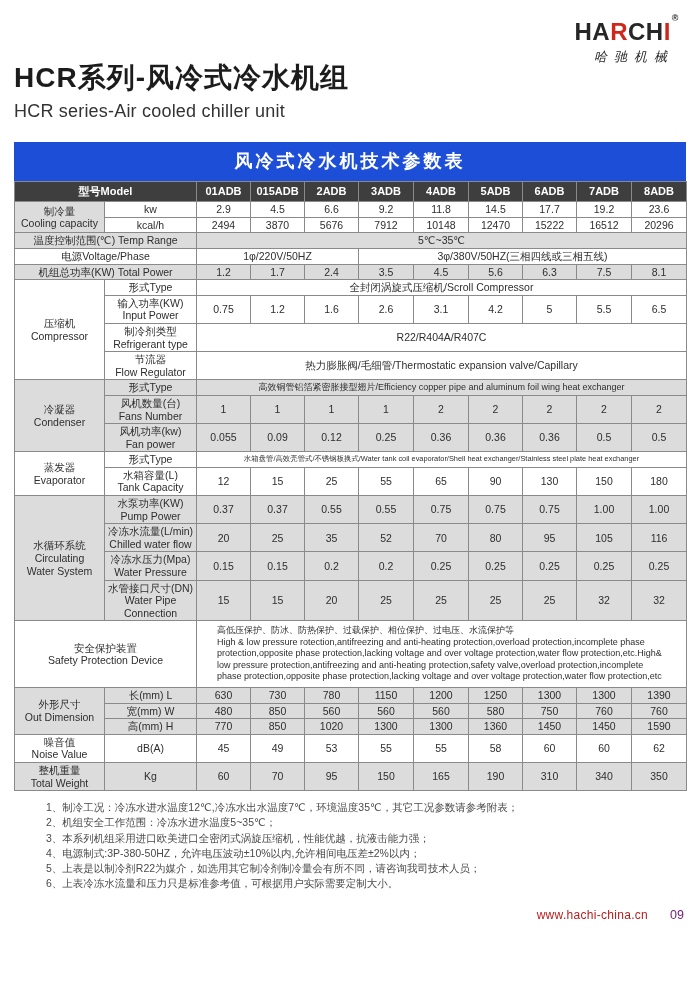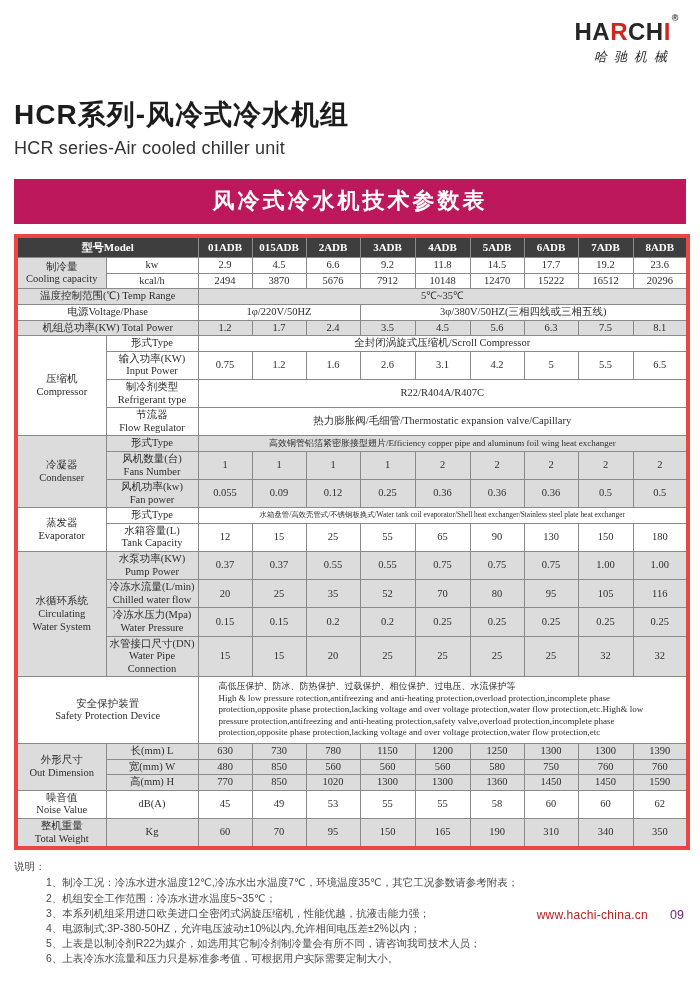--- a/index.html
+++ b/index.html
@@ -10,30 +10,30 @@
 
   
   .logo { position:absolute; top:18px; right:22px; text-align:right; }
   .wordmark { font-size:24px; font-weight:bold; letter-spacing:0.5px; color:#262626;
     font-family:"Liberation Sans",sans-serif; position:relative; display:inline-block; }
   .wordmark .red { color:#cf271c; }
   .wordmark sup { font-size:9px; position:relative; top:-10px; left:1px; color:#262626; }
   .tagline { font-size:13px; font-style:italic; letter-spacing:7px; color:#2b2b2b; margin-top:2px; padding-right:4px; }
 
   
-  .title-cn { padding-top:96px; font-size:28px; font-weight:bold; color:#1c1c1c; letter-spacing:1px; }
+  .title-cn { padding-top:59px; font-size:28px; font-weight:bold; color:#1c1c1c; letter-spacing:1px; }
   .title-en { margin-top:4px; font-size:18px; color:#333; letter-spacing:0.2px; }
 
   
-  .banner { margin-top:20px; background:#be185d; color:#fff; text-align:center;
-    font-size:22px; font-weight:bold; letter-spacing:3px; padding:7px 0 8px 0; }
-
-  
-  table.spec { margin-top:10px; border-collapse:collapse; table-layout:fixed; width:672px;
-    border:4px solid #ef4444;font-family:Liberation Serif, serif; }
+  .banner { margin-top:20px; background:#1d4ed8; color:#fff; text-align:center;
+    font-size:18px; font-weight:bold; letter-spacing:3px; padding:7px 0 8px 0; }
+
+  
+  table.spec { border-collapse:collapse; table-layout:fixed; width:672px;
+    border:1px solid #ef4444; }
   table.spec td { border:1px solid #8a8a8a; text-align:center; vertical-align:middle;
     padding:1px 2px; font-size:10.5px; line-height:1.2; color:#2e2e2e; white-space:pre-line;
     background:#fff; overflow:hidden; }
   table.spec td.h { background:#3e3e3e; color:#fff; font-weight:bold; font-size:11px; padding:3px 1px; }
   table.spec td.g { background:#dcdcdc; }
   table.spec td.sm { font-size:9px;text-align:center; }
   table.spec td.xs { font-size:7.4px; white-space:normal; }
   table.spec td.left { text-align:left; padding:4px 20px; line-height:1.28; }
 
   
@@ -339,21 +339,20 @@
           <td class="g">165</td>
           <td class="g">190</td>
           <td class="g">310</td>
           <td class="g">340</td>
           <td class="g">350</td>
         </tr>
       </tbody>
   </table>
 
   <div class="notes">
-    <div class="note-heading">说明：</div>
     <ul>
       <li>1、制冷工况：冷冻水进水温度12℃,冷冻水出水温度7℃，环境温度35℃，其它工况参数请参考附表；</li>
       <li>2、机组安全工作范围：冷冻水进水温度5~35℃；</li>
       <li>3、本系列机组采用进口欧美进口全密闭式涡旋压缩机，性能优越，抗液击能力强；</li>
       <li>4、电源制式:3P-380-50HZ，允许电压波动±10%以内,允许相间电压差±2%以内；</li>
       <li>5、上表是以制冷剂R22为媒介，如选用其它制冷剂制冷量会有所不同，请咨询我司技术人员；</li>
       <li>6、上表冷冻水流量和压力只是标准参考值，可根据用户实际需要定制大小。</li>
     </ul>
   </div>
 

